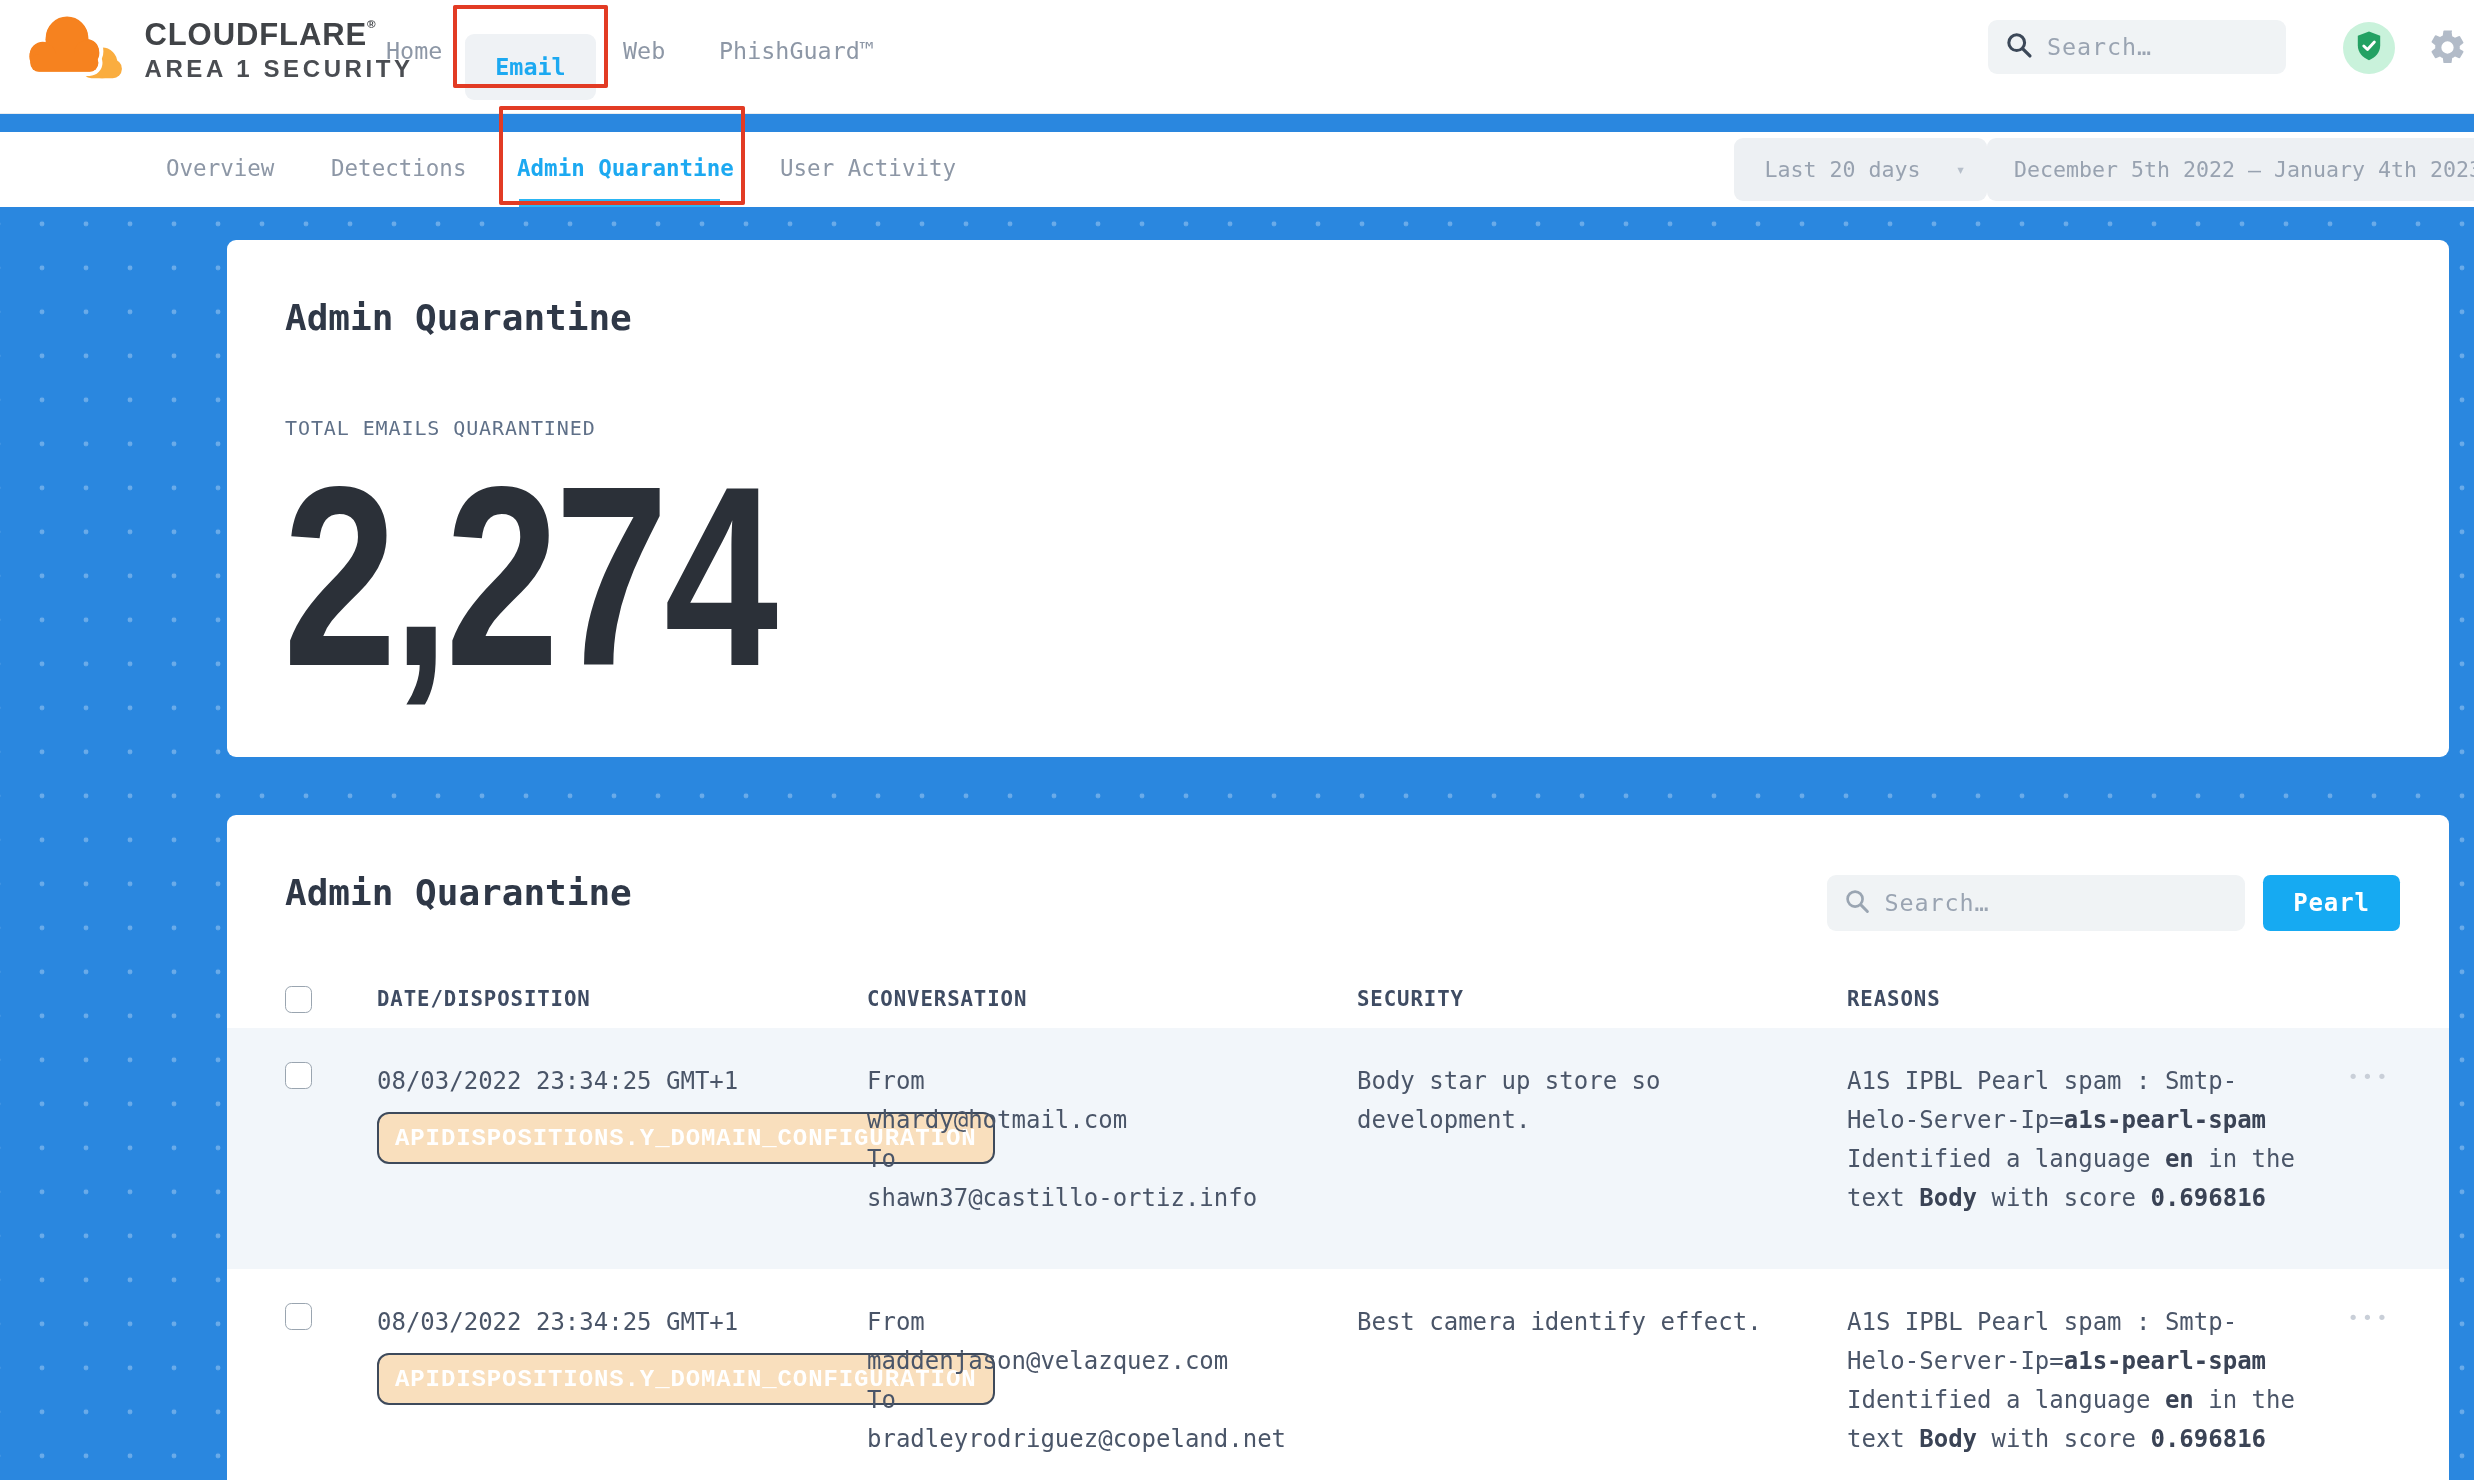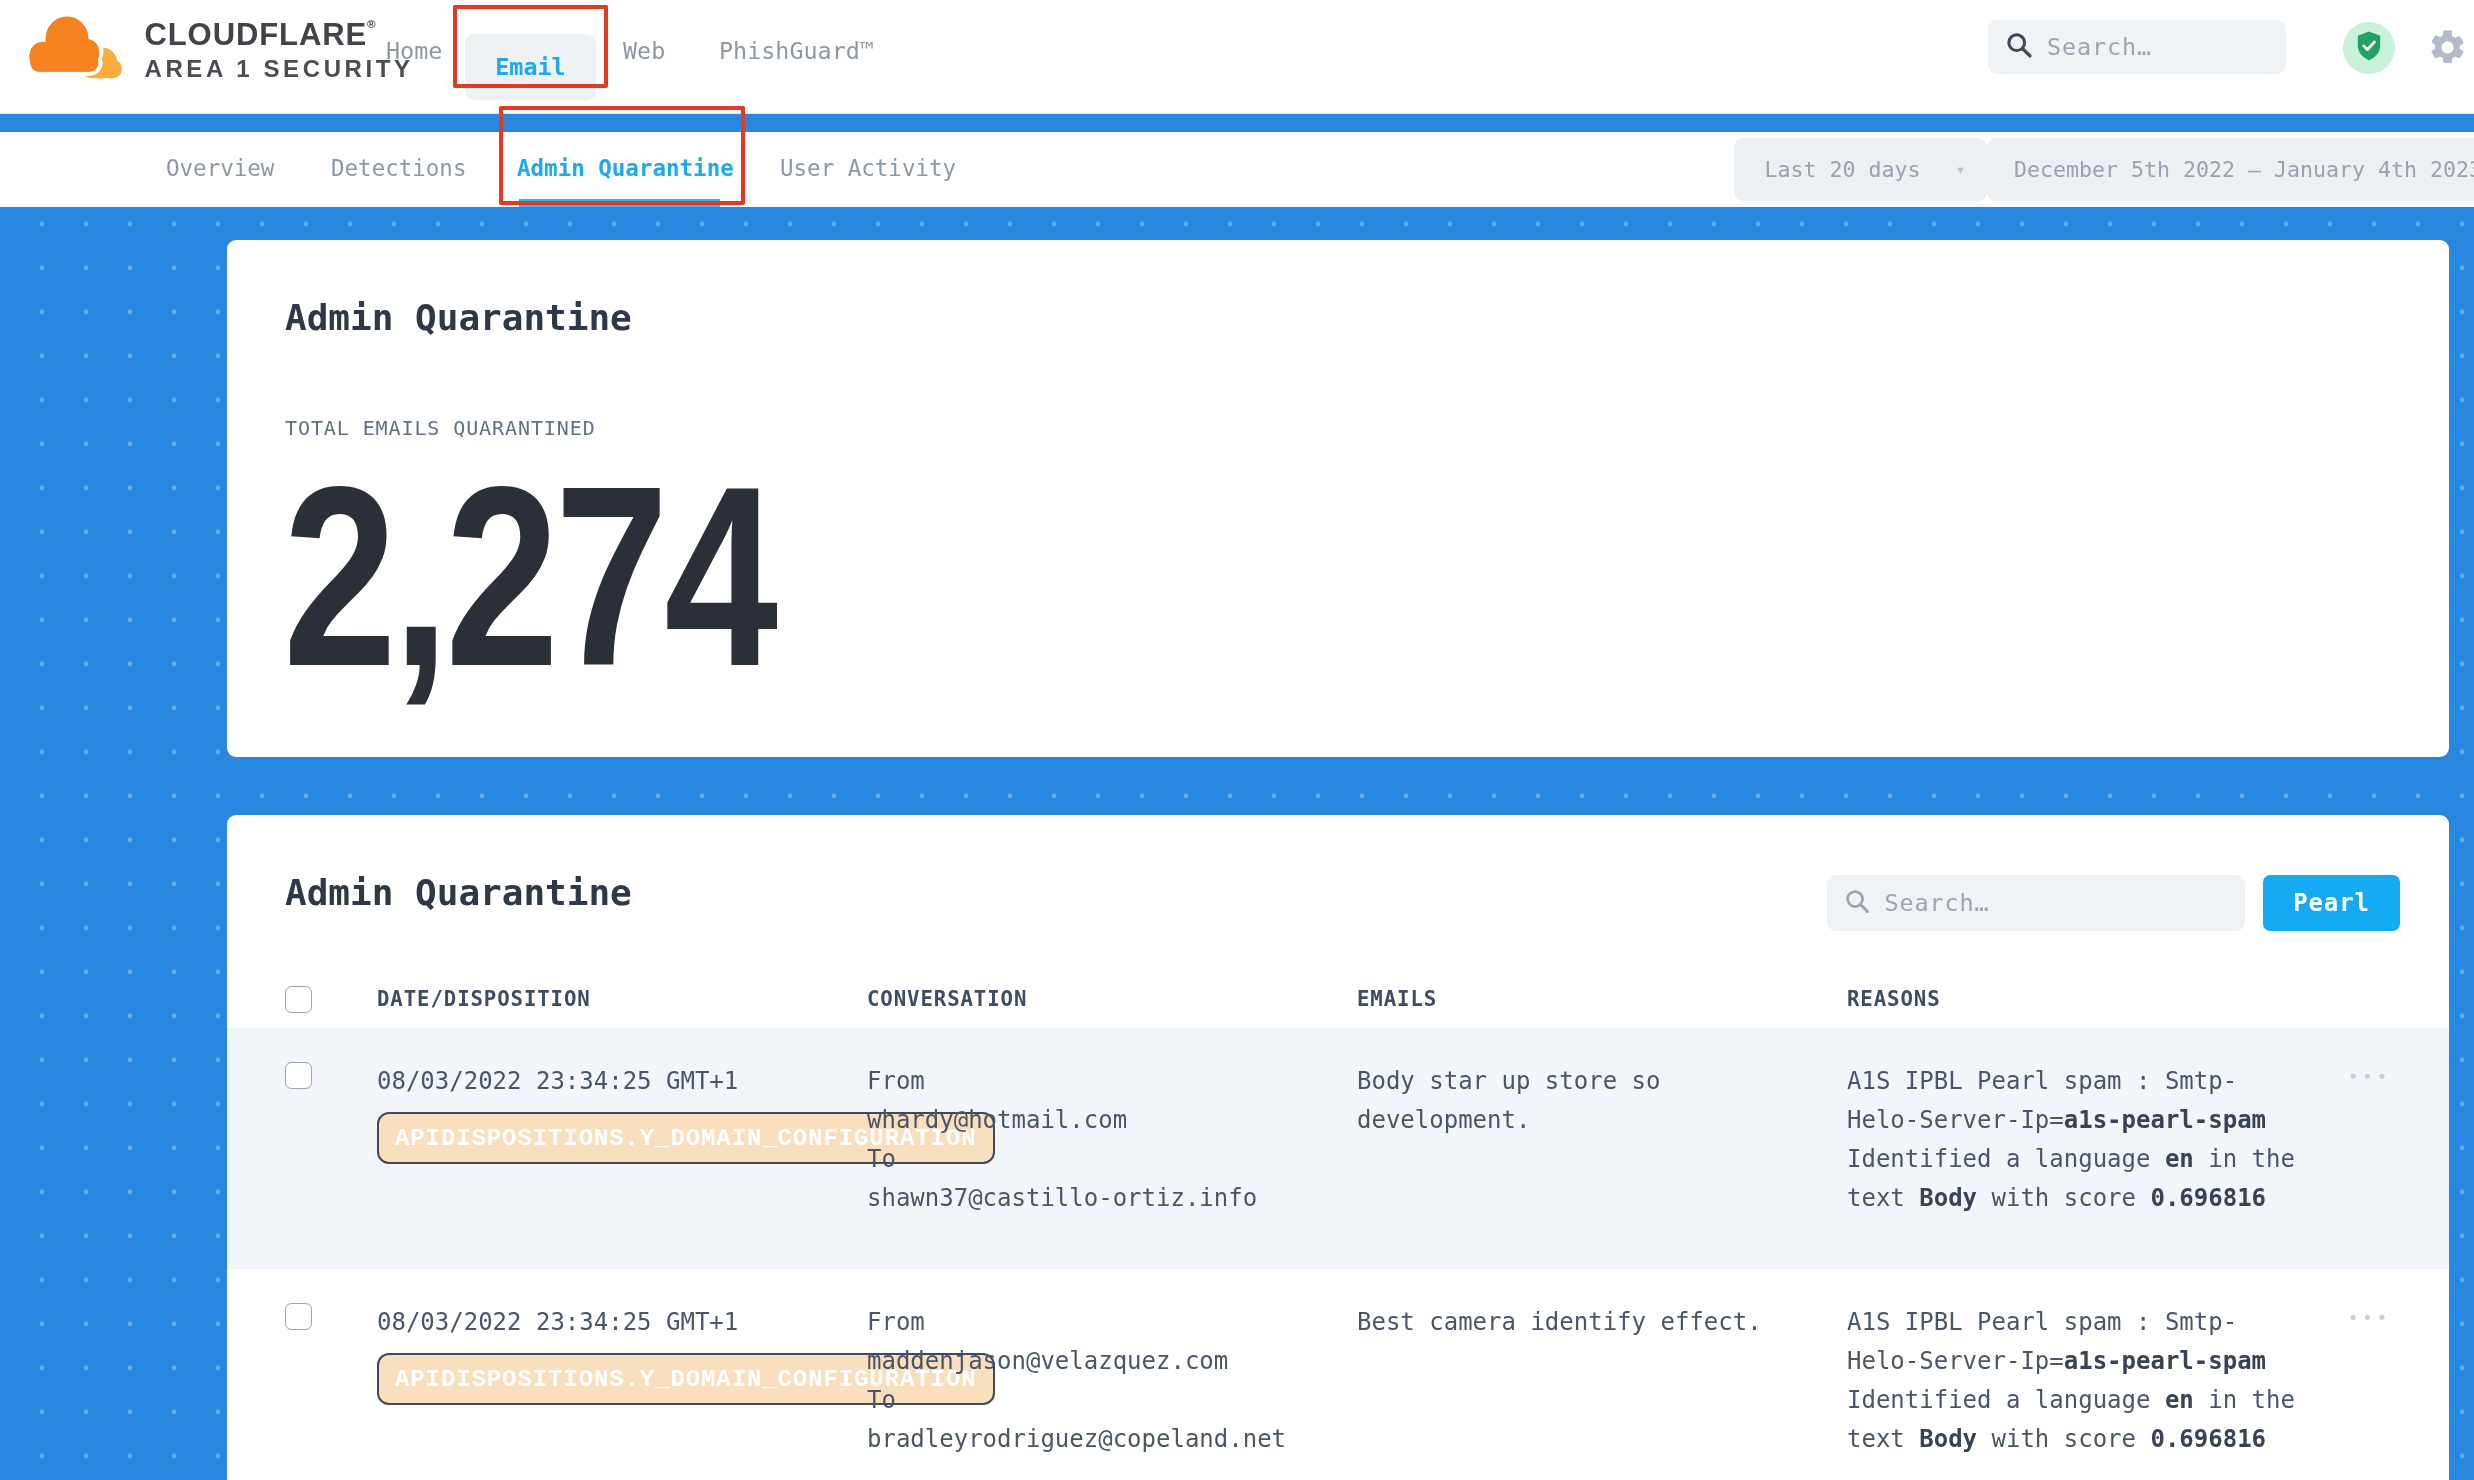--- a/index.html
+++ b/index.html
@@ -213,21 +213,21 @@
         <input type="text" placeholder="Search…" style="">
       </div>
       <button class="filter-btn">Pearl</button>
 
       <div class="tgrid thead">
         <div>
             <div class="checkbox"></div>
           </div>
         <div class="th">DATE/DISPOSITION</div>
         <div class="th">CONVERSATION</div>
-        <div class="th">EMAILS</div>
+        <div class="th">SECURITY</div>
         <div class="th">REASONS</div>
         <div></div>
       </div>
 
       <div class="tgrid trow striped row1">
         <div>
             <div class="checkbox"></div>
           </div>
         <div class="cell">
           <span>08/03/2022 23:34:25 GMT+1</span>

